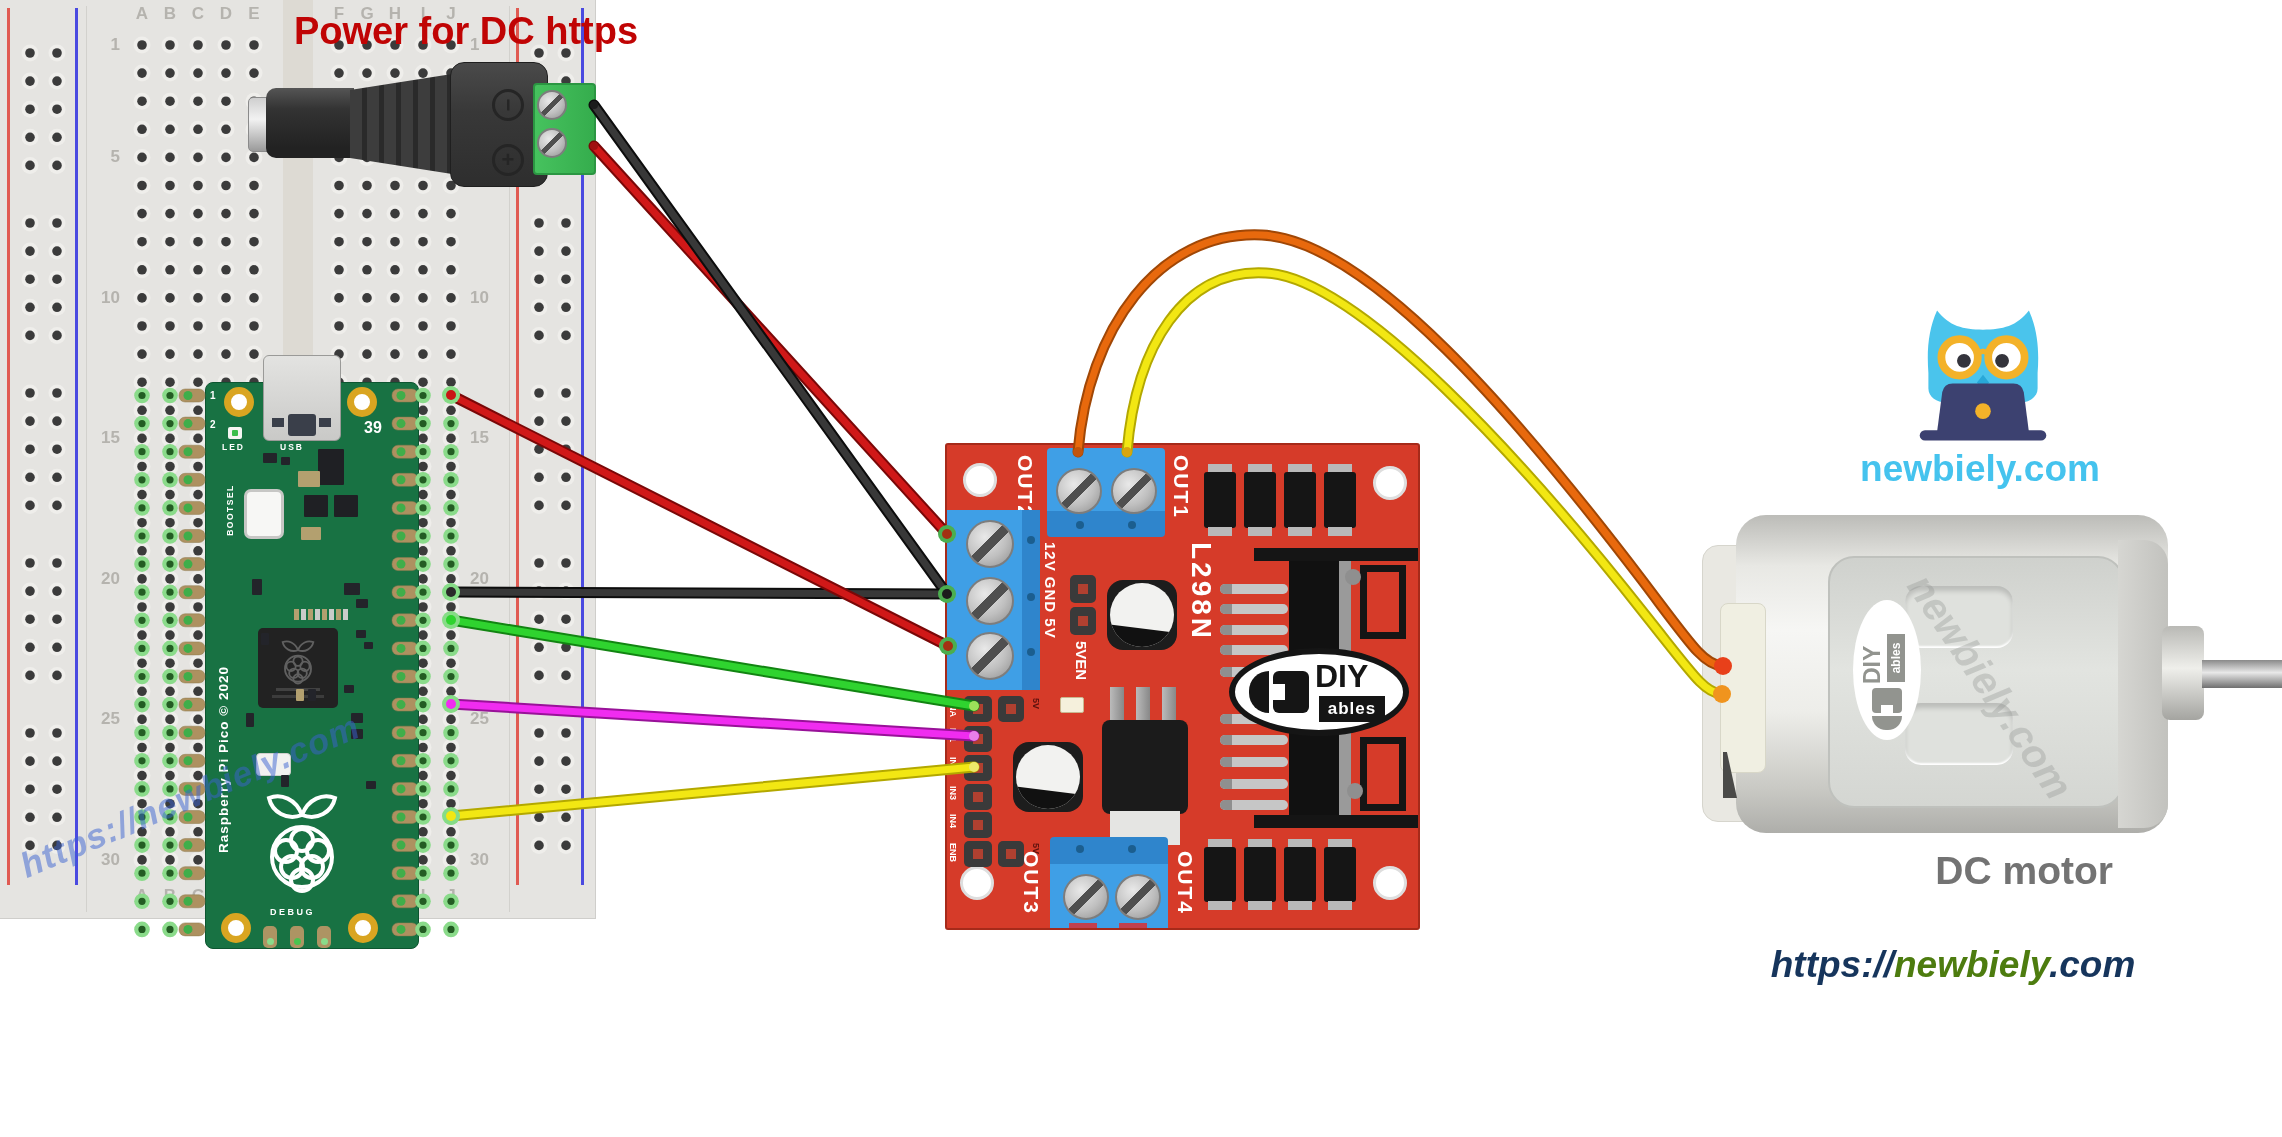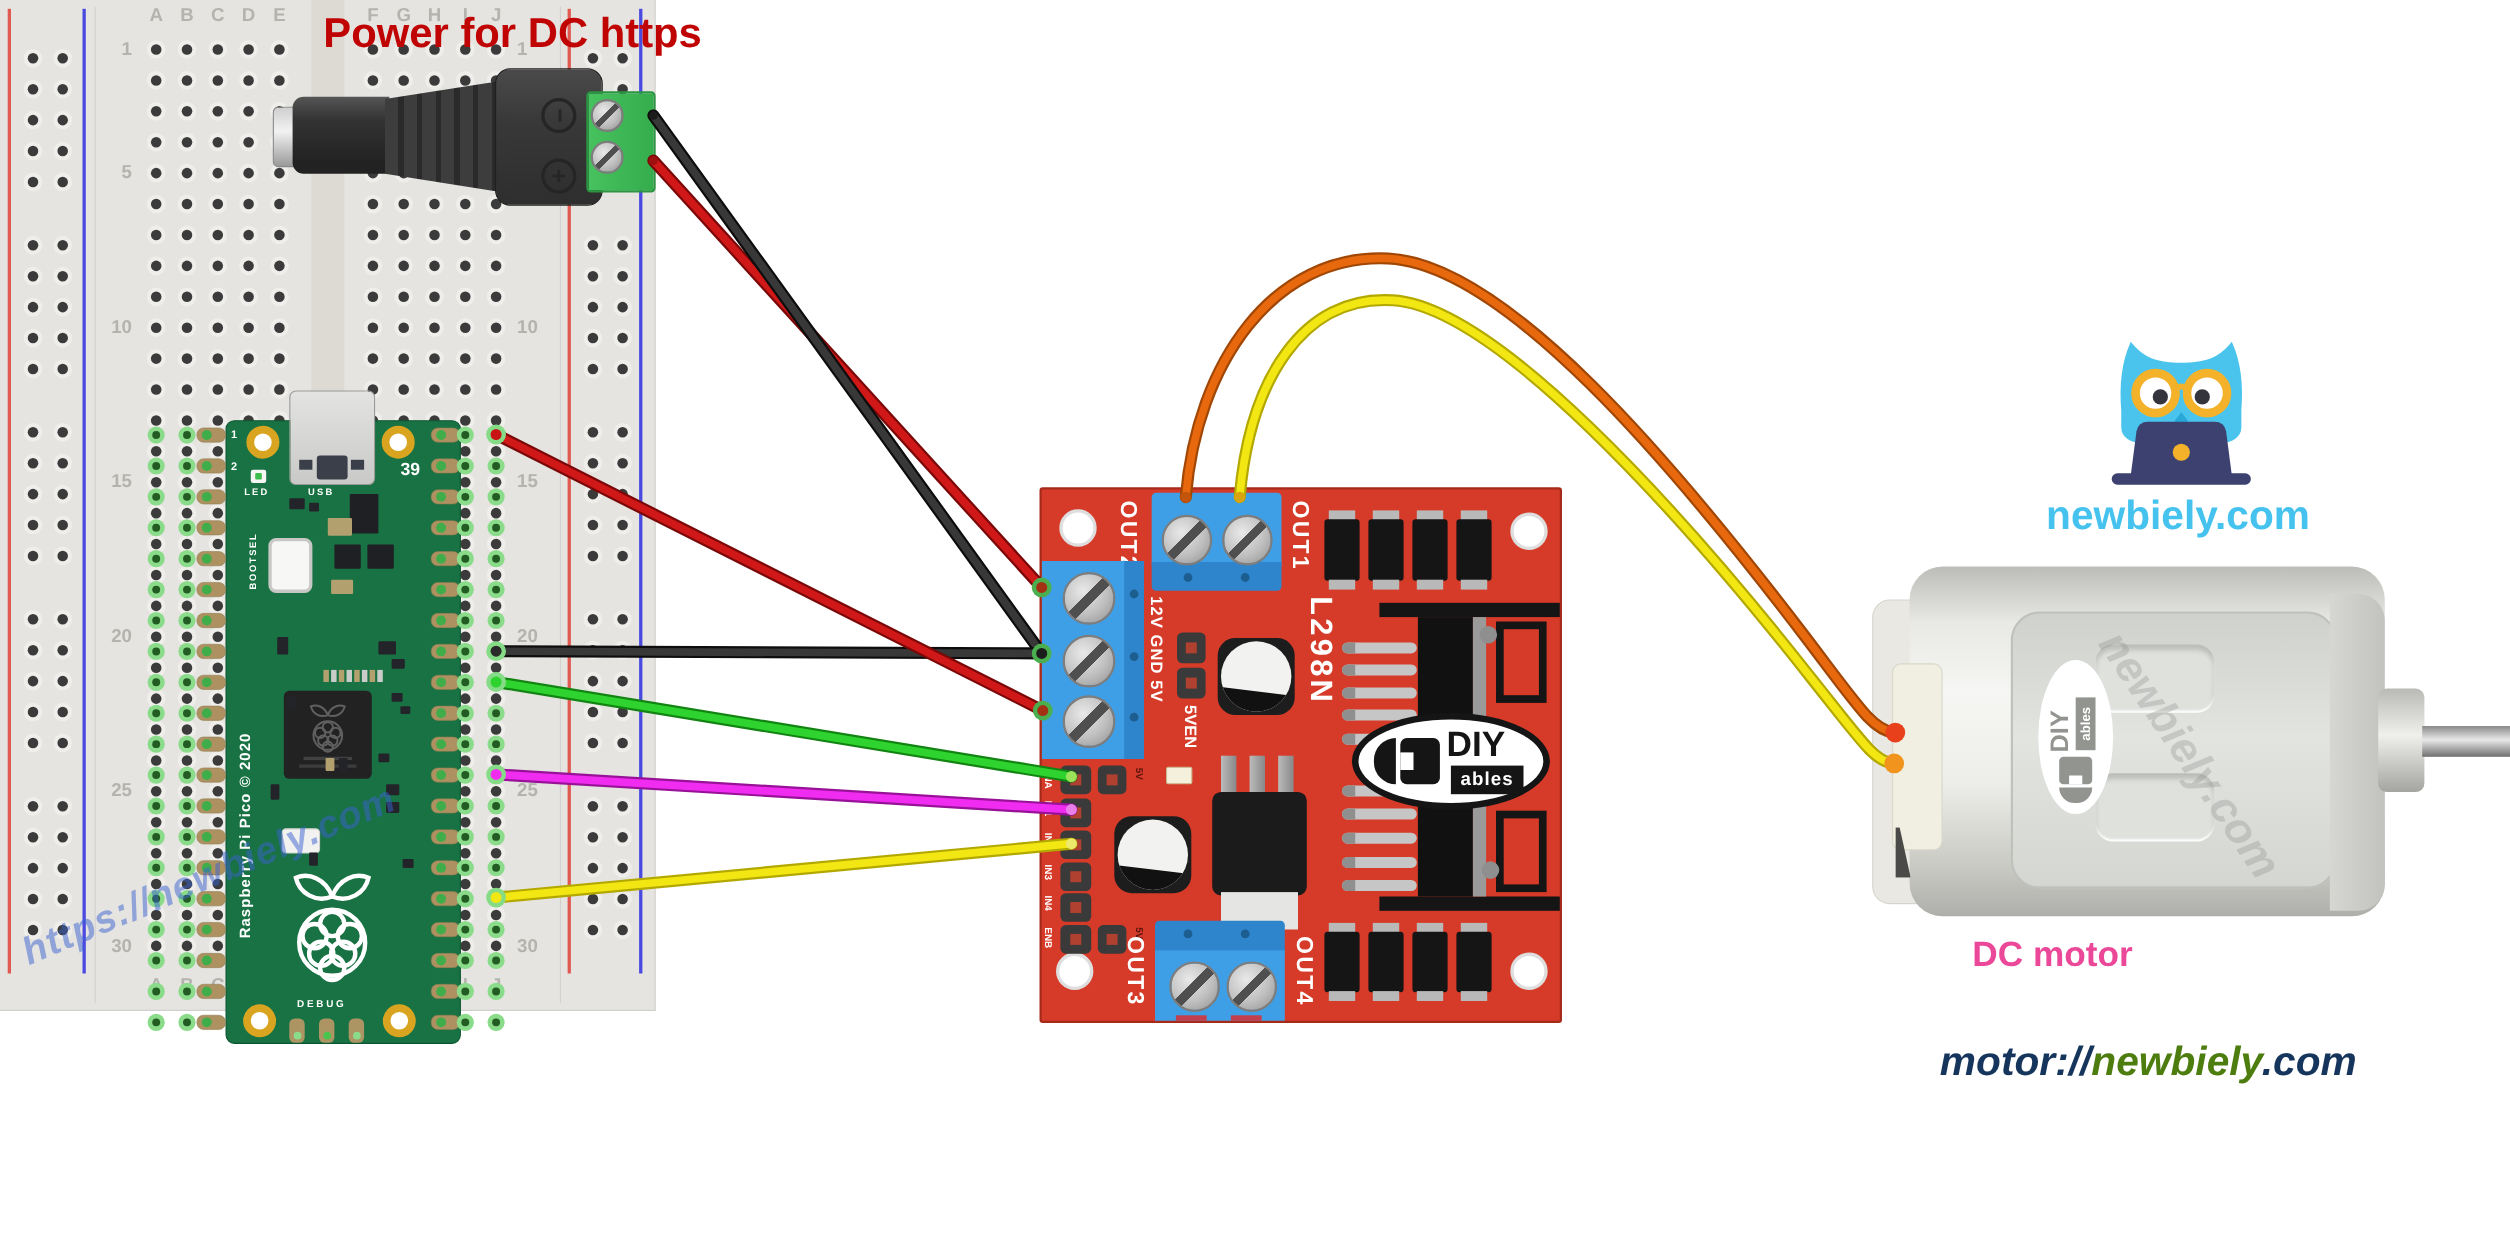--- a/index.html
+++ b/index.html
@@ -1443,23 +1443,23 @@
     <circle cx="53" cy="70" r="8" fill="#34343C"></circle>
     <circle cx="97" cy="70" r="8" fill="#34343C"></circle>
     <path d="M75,86 l7,9 l-7,9 l-7,-9 Z" fill="#28A8D8"></path>
     <path d="M40,96 L110,96 Q120,96 122,106 L128,152 L22,152 L28,106 Q30,96 40,96 Z" fill="#3C4170"></path>
     <rect x="2" y="150" width="146" height="12" rx="6" fill="#3C4170"></rect>
     <circle cx="75" cy="128" r="9" fill="#F3B229"></circle>
   </svg>
   <div class="abs noi" style="left:1820px;top:448px;width:320px;text-align:center;font-size:37px;font-weight:bold;color:#45C3EE">newbiely.com</div>
 
   <div class="abs noi" style="left:266px;top:10px;width:400px;text-align:center;font-size:38px;font-weight:800;color:#C00404">Power for DC https</div>
-  <div class="abs noi" style="left:1793px;top:849px;width:320px;text-align:left;font-size:32px;font-weight:800;color:#ec4899">DC motor</div>
+  <div class="abs noi" style="left:1793px;top:849px;width:320px;text-align:right;font-size:39px;font-weight:800;color:#737373">DC motor</div>
   <div class="abs noi" style="left:1753px;top:944px;width:400px;text-align:center;font-size:37px;font-weight:bold;font-style:italic">
-    <span style="color:#16355C">motor://</span><span style="color:#4d7c0f">newbiely</span><span style="color:#16355C">.com</span>
+    <span style="color:#16355C">https://</span><span style="color:#4d7c0f">newbiely</span><span style="color:#16355C">.com</span>
   </div>
 
   <svg id="wiresvg" class="abs" style="left:0;top:0;pointer-events:none" width="2282" height="1137" viewBox="0 0 2282 1137">
       <path d="M594,146 L947,534" fill="none" stroke="#7A0808" stroke-width="11" stroke-linecap="round"></path>
       <path d="M594,146 L947,534" fill="none" stroke="#D01818" stroke-width="7" stroke-linecap="round"></path>
       <path d="M594,105 L947,594" fill="none" stroke="#0d0d0d" stroke-width="11" stroke-linecap="round"></path>
       <path d="M594,105 L947,594" fill="none" stroke="#383838" stroke-width="7" stroke-linecap="round"></path>
       <path d="M451,592 L947,594" fill="none" stroke="#0d0d0d" stroke-width="11" stroke-linecap="round"></path>
       <path d="M451,592 L947,594" fill="none" stroke="#383838" stroke-width="7" stroke-linecap="round"></path>
       <path d="M451,395 L948,646" fill="none" stroke="#7A0808" stroke-width="11" stroke-linecap="round"></path>

